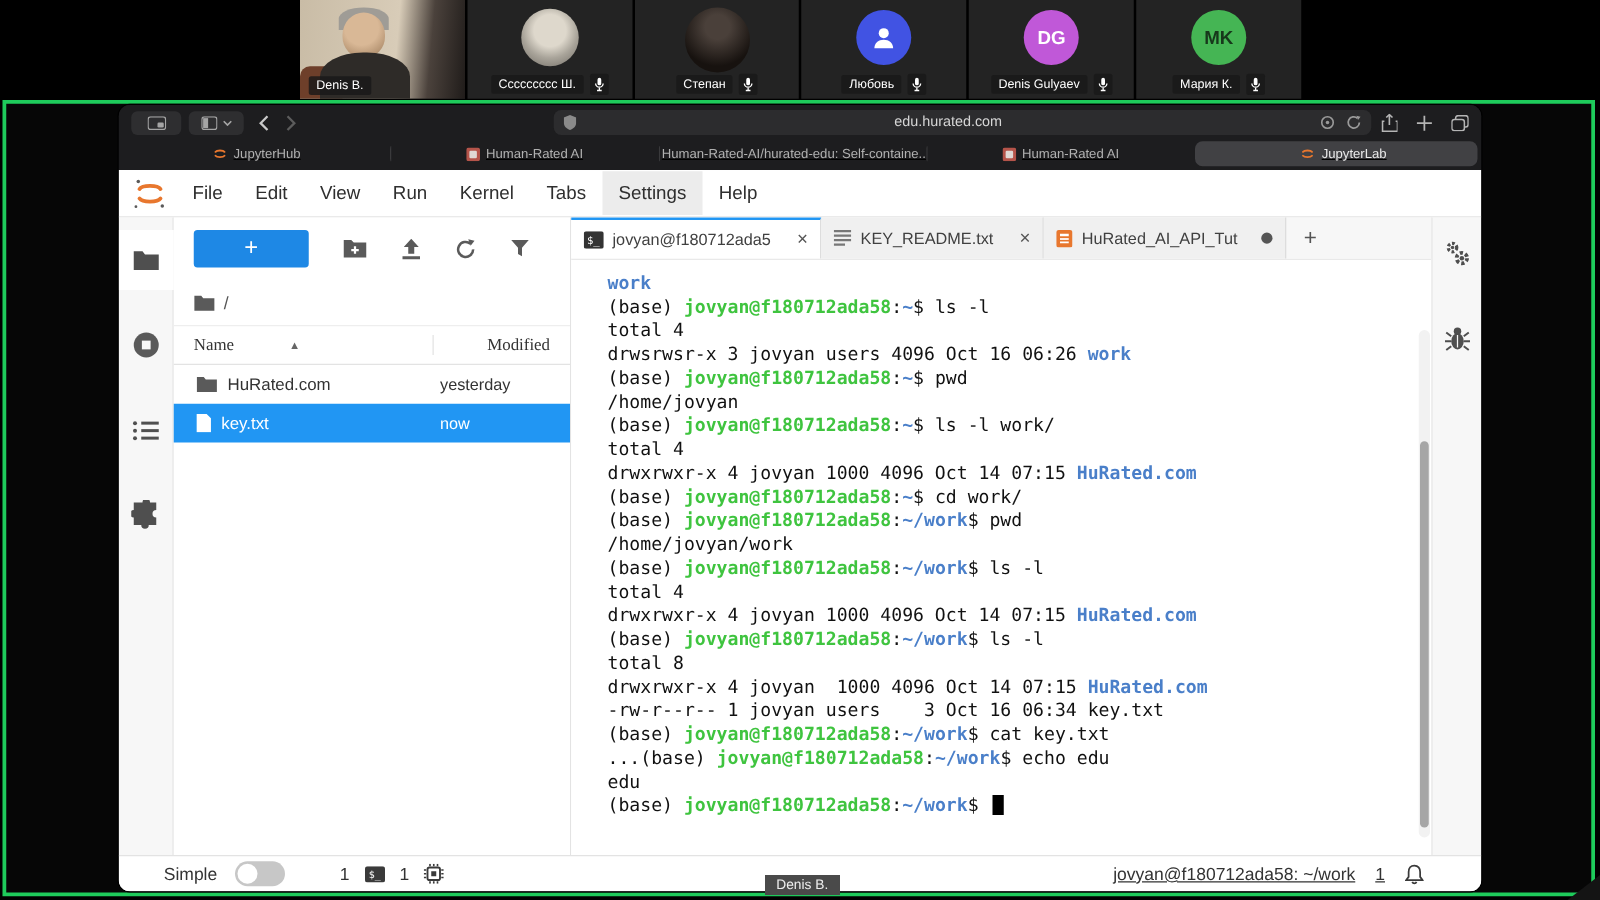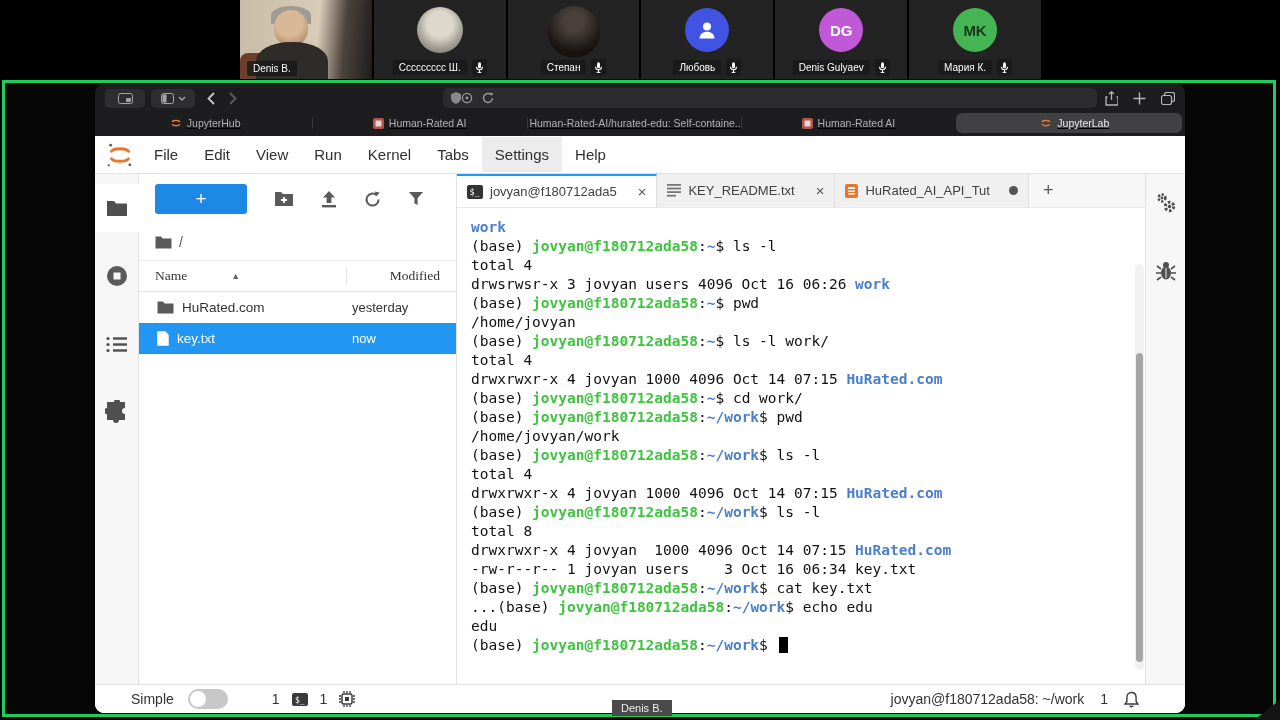--- a/index.html
+++ b/index.html
@@ -115,39 +115,39 @@
           font-size:13px; color:#404040; border-right:1px solid #ddd; background:#f0f0f0;
           white-space:nowrap; }
   .dtab.active { background:#fff; border-top:2px solid #2196f3; }
   .dtab .close-x { margin-left:14px; color:#555; font-size:15px; }
   .dtab .dirty-dot { margin-left:12px; width:9px; height:9px; border-radius:50%; background:#555; }
   .dock-add { margin-left:6px; align-self:center; color:#555; font-size:18px; padding:0 8px; }
 
   .terminal { flex:1; background:#fff; padding:10px 24px 0 14px; overflow:hidden;
               font-family:"DejaVu Sans Mono", monospace; font-size:14.5px; line-height:19px;
               color:#111; border-top:1px solid #e9e9e9; }
-  .tline { white-space:pre; }
+  .tline { white-space:pre;margin-left:15px; }
   .seg-g { color:#3fc43f; font-weight:bold; }
   .seg-b { color:#4a7fc9; font-weight:bold; }
   .cursor { display:inline-block; width:9px; height:16px; background:#000;
             vertical-align:-3px; margin-left:2px; }
   .scrollbar { position:absolute; right:1px; top:90px; bottom:14px; width:9px;
                background:#f2f2f2; border-radius:5px; }
   .scroll-thumb { position:absolute; left:1px; right:1px; top:22%; height:76%;
                   background:#a6a6a6; border-radius:4px; }
 
   .statusbar { height:29px; background:#fff; border-top:1px solid #e3e3e3;
                display:flex; align-items:center; font-size:14px; color:#333;
                padding:0 46px 0 36px; }
   .sb-left { display:flex; align-items:center; gap:14px; }
   .toggle { width:40px; height:20px; border-radius:10px; background:#c7c7c7; position:relative; }
   .toggle .knob { position:absolute; left:2px; top:2px; width:16px; height:16px;
                   border-radius:50%; background:#fff; }
   .sb-counts { display:flex; align-items:center; gap:12px; margin-left:44px; }
-  .sb-right { margin-left:auto; display:flex; align-items:center; gap:16px; }
+  .sb-right { margin-left:auto; display:flex; align-items:center; gap:16px;text-decoration:underline; }
 
   .presenter-tag { position:absolute; left:612px; top:700px; z-index:7;
                    background:#4a4a4a; color:#eee; font-size:11px; padding:2px 9px; }
 
   svg { display:block; }
 </style>
 </head>
 <body>
 
 <div class="stage">
@@ -267,20 +267,21 @@
             <polyline points="7,1 1.5,6.5 7,12" fill="none" stroke="#c9c9c9" stroke-width="1.8"></polyline>
           </svg>
         <svg width="8" height="13" viewBox="0 0 8 13">
             <polyline points="1,1 6.5,6.5 1,12" fill="none" stroke="#5c5c5c" stroke-width="1.8"></polyline>
           </svg>
       </div>
       <div class="url-pill">
         <svg width="10" height="12" viewBox="0 0 10 12">
             <path d="M5 0L10 2v4c0 3-2.2 5-5 6C2.2 11 0 9 0 6V2z" fill="#8a8a8a"></path>
           </svg>
+        <span class="url-text">edu.hurated.com</span>
         <svg width="12" height="12" viewBox="0 0 12 12" style="margin-right:9px">
             <circle cx="6" cy="6" r="4.6" fill="none" stroke="#9a9a9a" stroke-width="1.3"></circle>
             <circle cx="6" cy="6" r="1.4" fill="#9a9a9a"></circle>
           </svg>
         <svg width="12" height="12" viewBox="0 0 12 12">
             <path d="M10.5 6A4.5 4.5 0 1 1 9 2.6" fill="none" stroke="#9a9a9a" stroke-width="1.4"></path>
             <polygon points="8.2,0.6 11.4,1.4 9.4,4" fill="#9a9a9a"></polygon>
           </svg>
       </div>
       <div class="tb-right">

